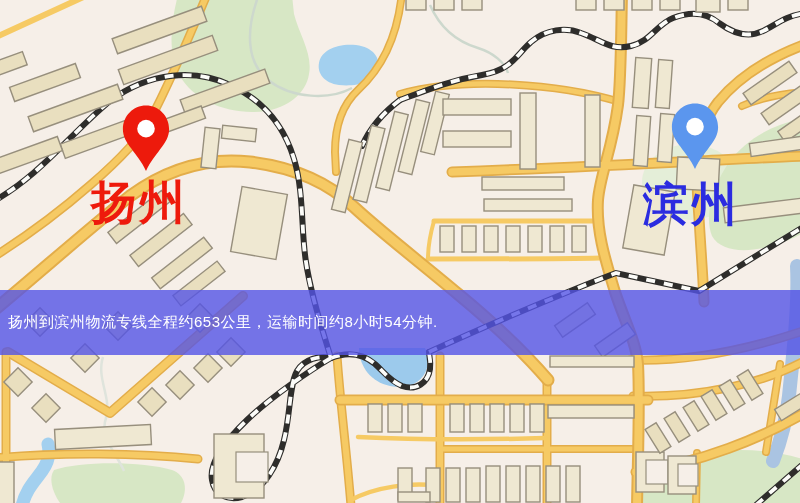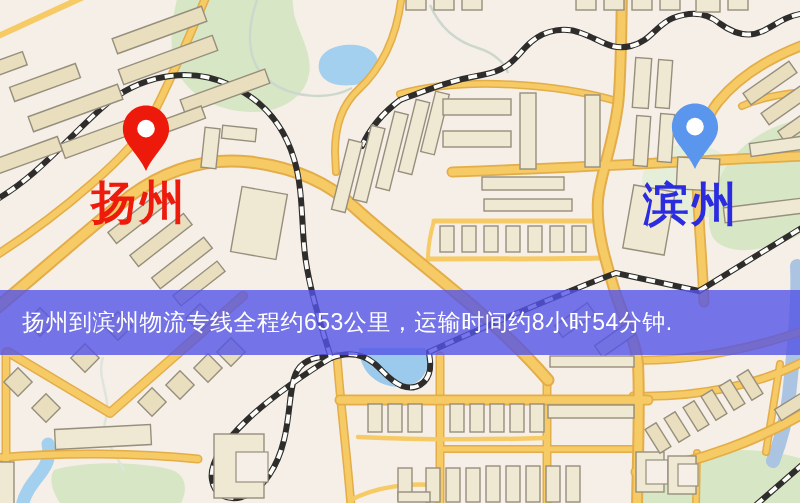--- a/index.html
+++ b/index.html
@@ -21,22 +21,22 @@
   .bld2{fill:var(--bld-fill-light,#efe8d2);stroke:var(--bld-stroke,#978f7d);stroke-width:1.4}
   .notch{fill:var(--map-bg,#f6efe8);stroke:var(--bld-stroke,#978f7d);stroke-width:1.2}
   .citylabel{font-family:"Liberation Serif",serif;font-weight:700;font-size:46px;letter-spacing:2px;}
   
   .banner{
     position:absolute;left:0;top:290px;width:800px;height:65px;
     background:var(--banner-bg,rgba(84,84,230,.8));
     display:flex;align-items:center;z-index:5;
   }
   .banner span{
-    color:var(--banner-text,#fff);font-size:23px;font-weight:500;
-    padding-left:22px;letter-spacing:.5px;white-space:nowrap;
+    color:var(--banner-text,#fff);font-size:15px;font-weight:500;
+    padding-left:8px;letter-spacing:.5px;white-space:nowrap;
   }
 </style>
 </head>
 <body>
 
 <div class="screenshot">
   <svg width="800" height="503" viewBox="0 0 800 503">
     <defs>
       <path id="M1" fill="none" d="M-8,312 C40,272 92,226 130,196 C164,171 205,157 250,162 C300,168 332,186 354,207 C382,233 425,266 458,294 C492,322 522,350 548,380"></path>
       <path id="M2" fill="none" d="M622,-8 C621,40 621,80 618,105 C612,150 600,175 598,200 C596,232 606,262 615,292 C625,322 636,342 638,364 C640,400 638,452 637,506"></path>

